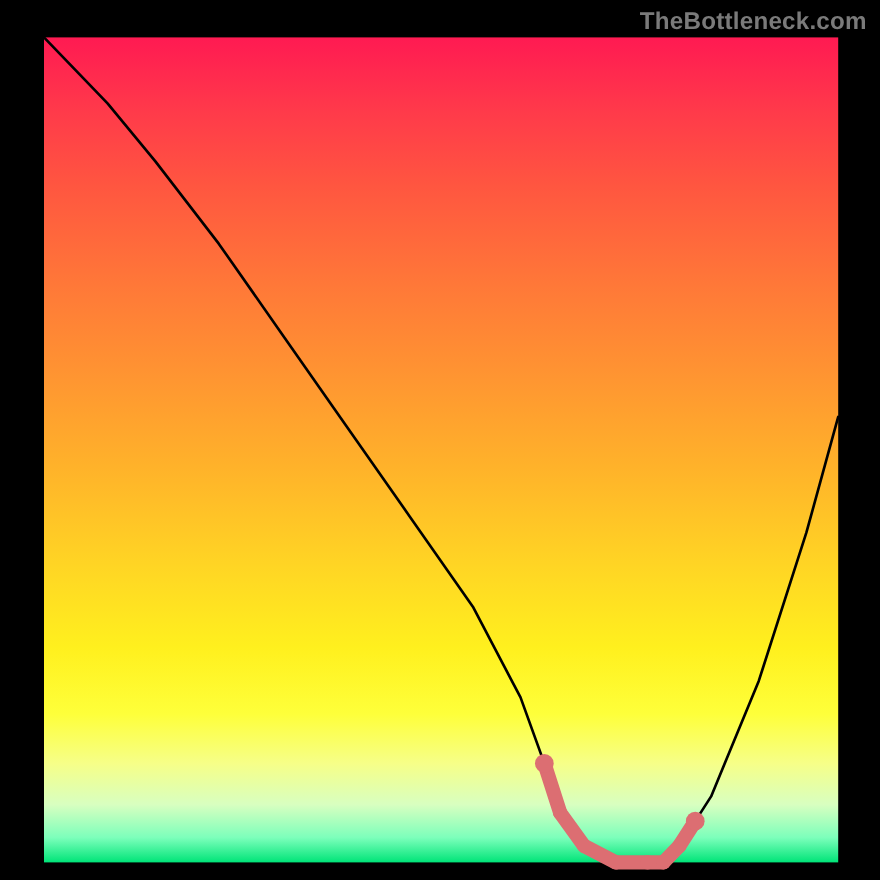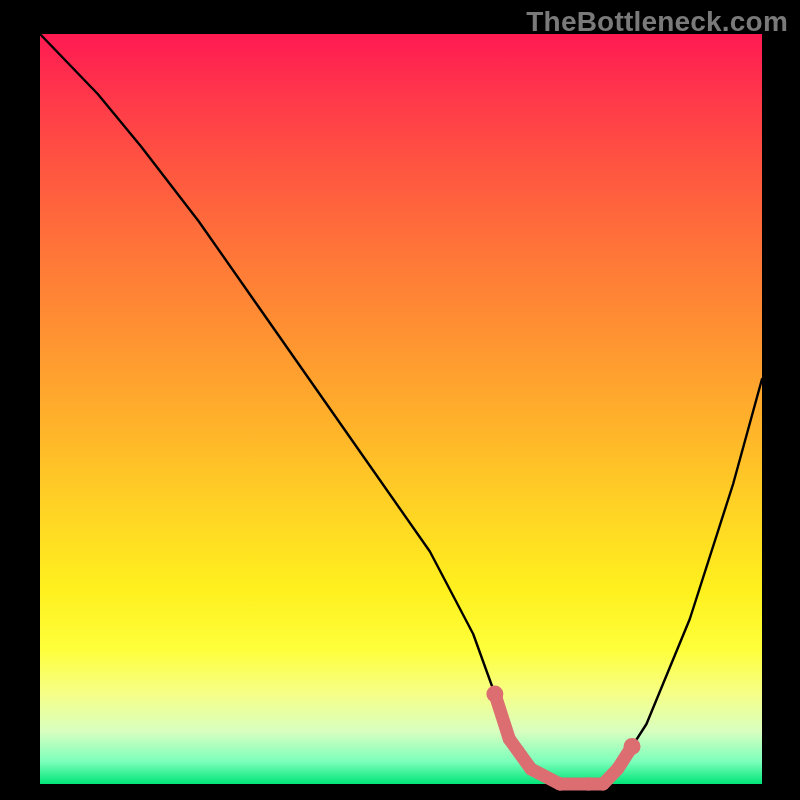--- a/index.html
+++ b/index.html
@@ -38,21 +38,21 @@
       #d8ffc0 93%,
       #7cffbb 97%,
       #00e478 100%
     );
   }
   .watermark {
     position: absolute;
     top: 6px;
     right: 12px;
     font-family: Arial, Helvetica, sans-serif;
-    font-size: 28px;
+    font-size: 22px;
     font-weight: 600;
     color: #7a7a7a;
     letter-spacing: 0.2px;
     text-align: right;
   }
   svg.curve {
     position: absolute;
     left: 0;
     top: 0;
     width: 722px;

